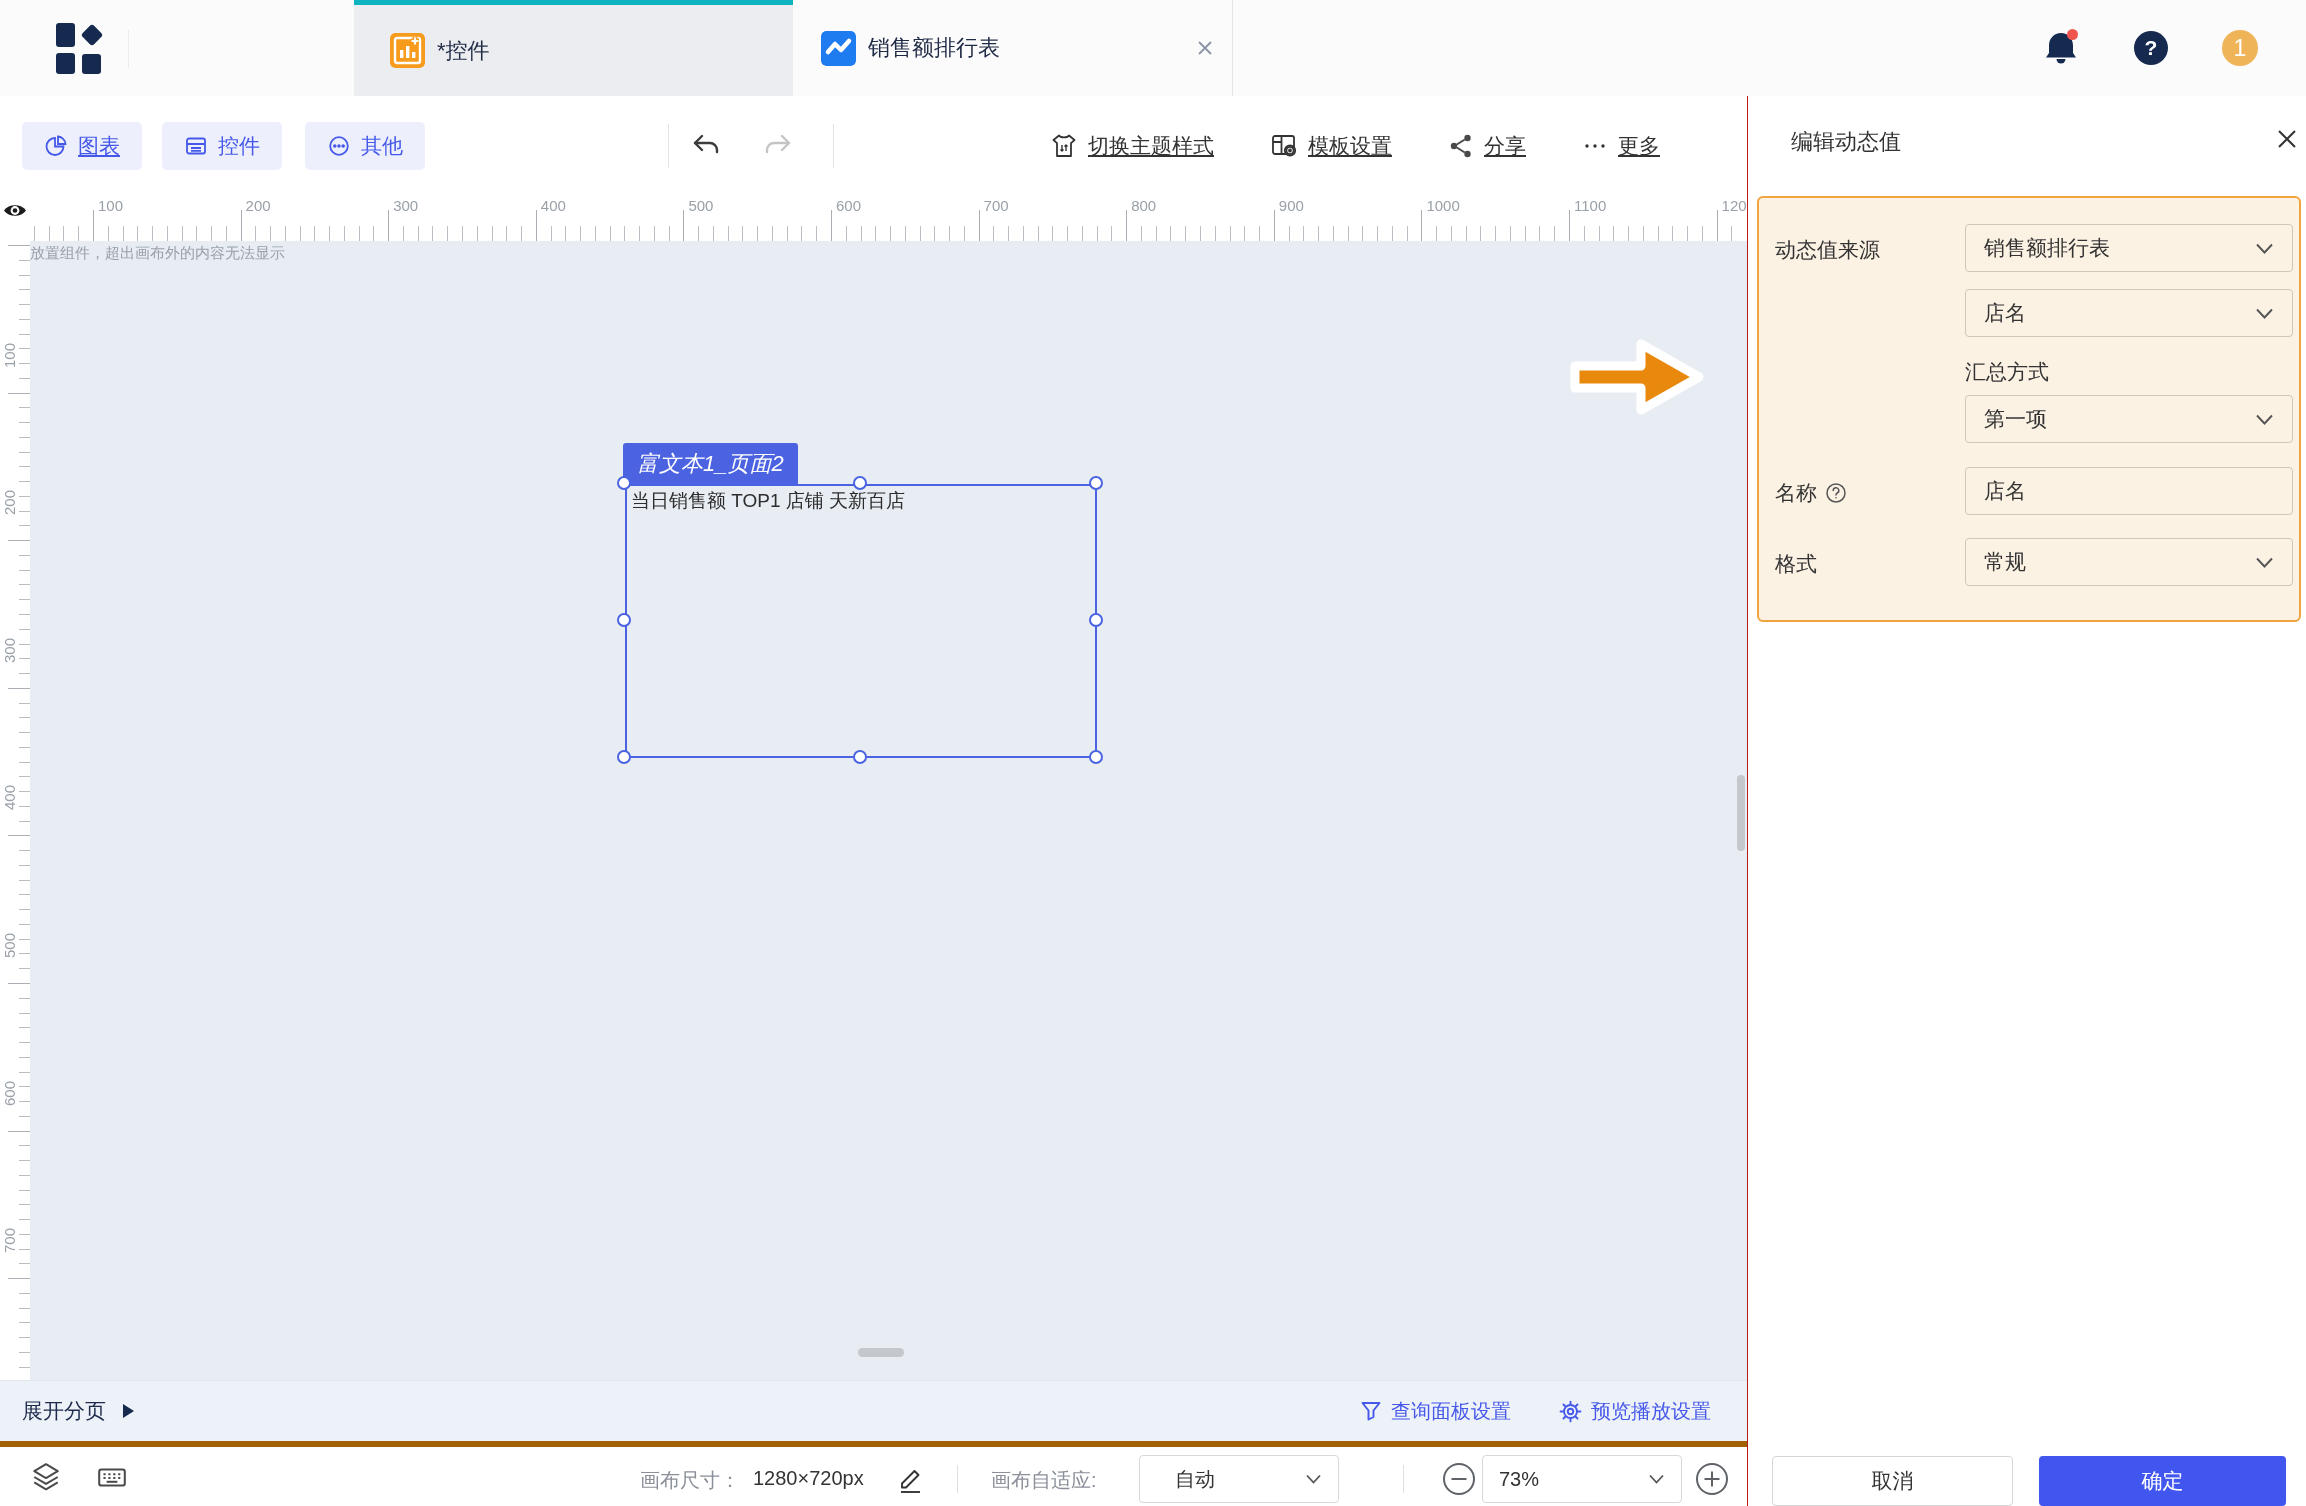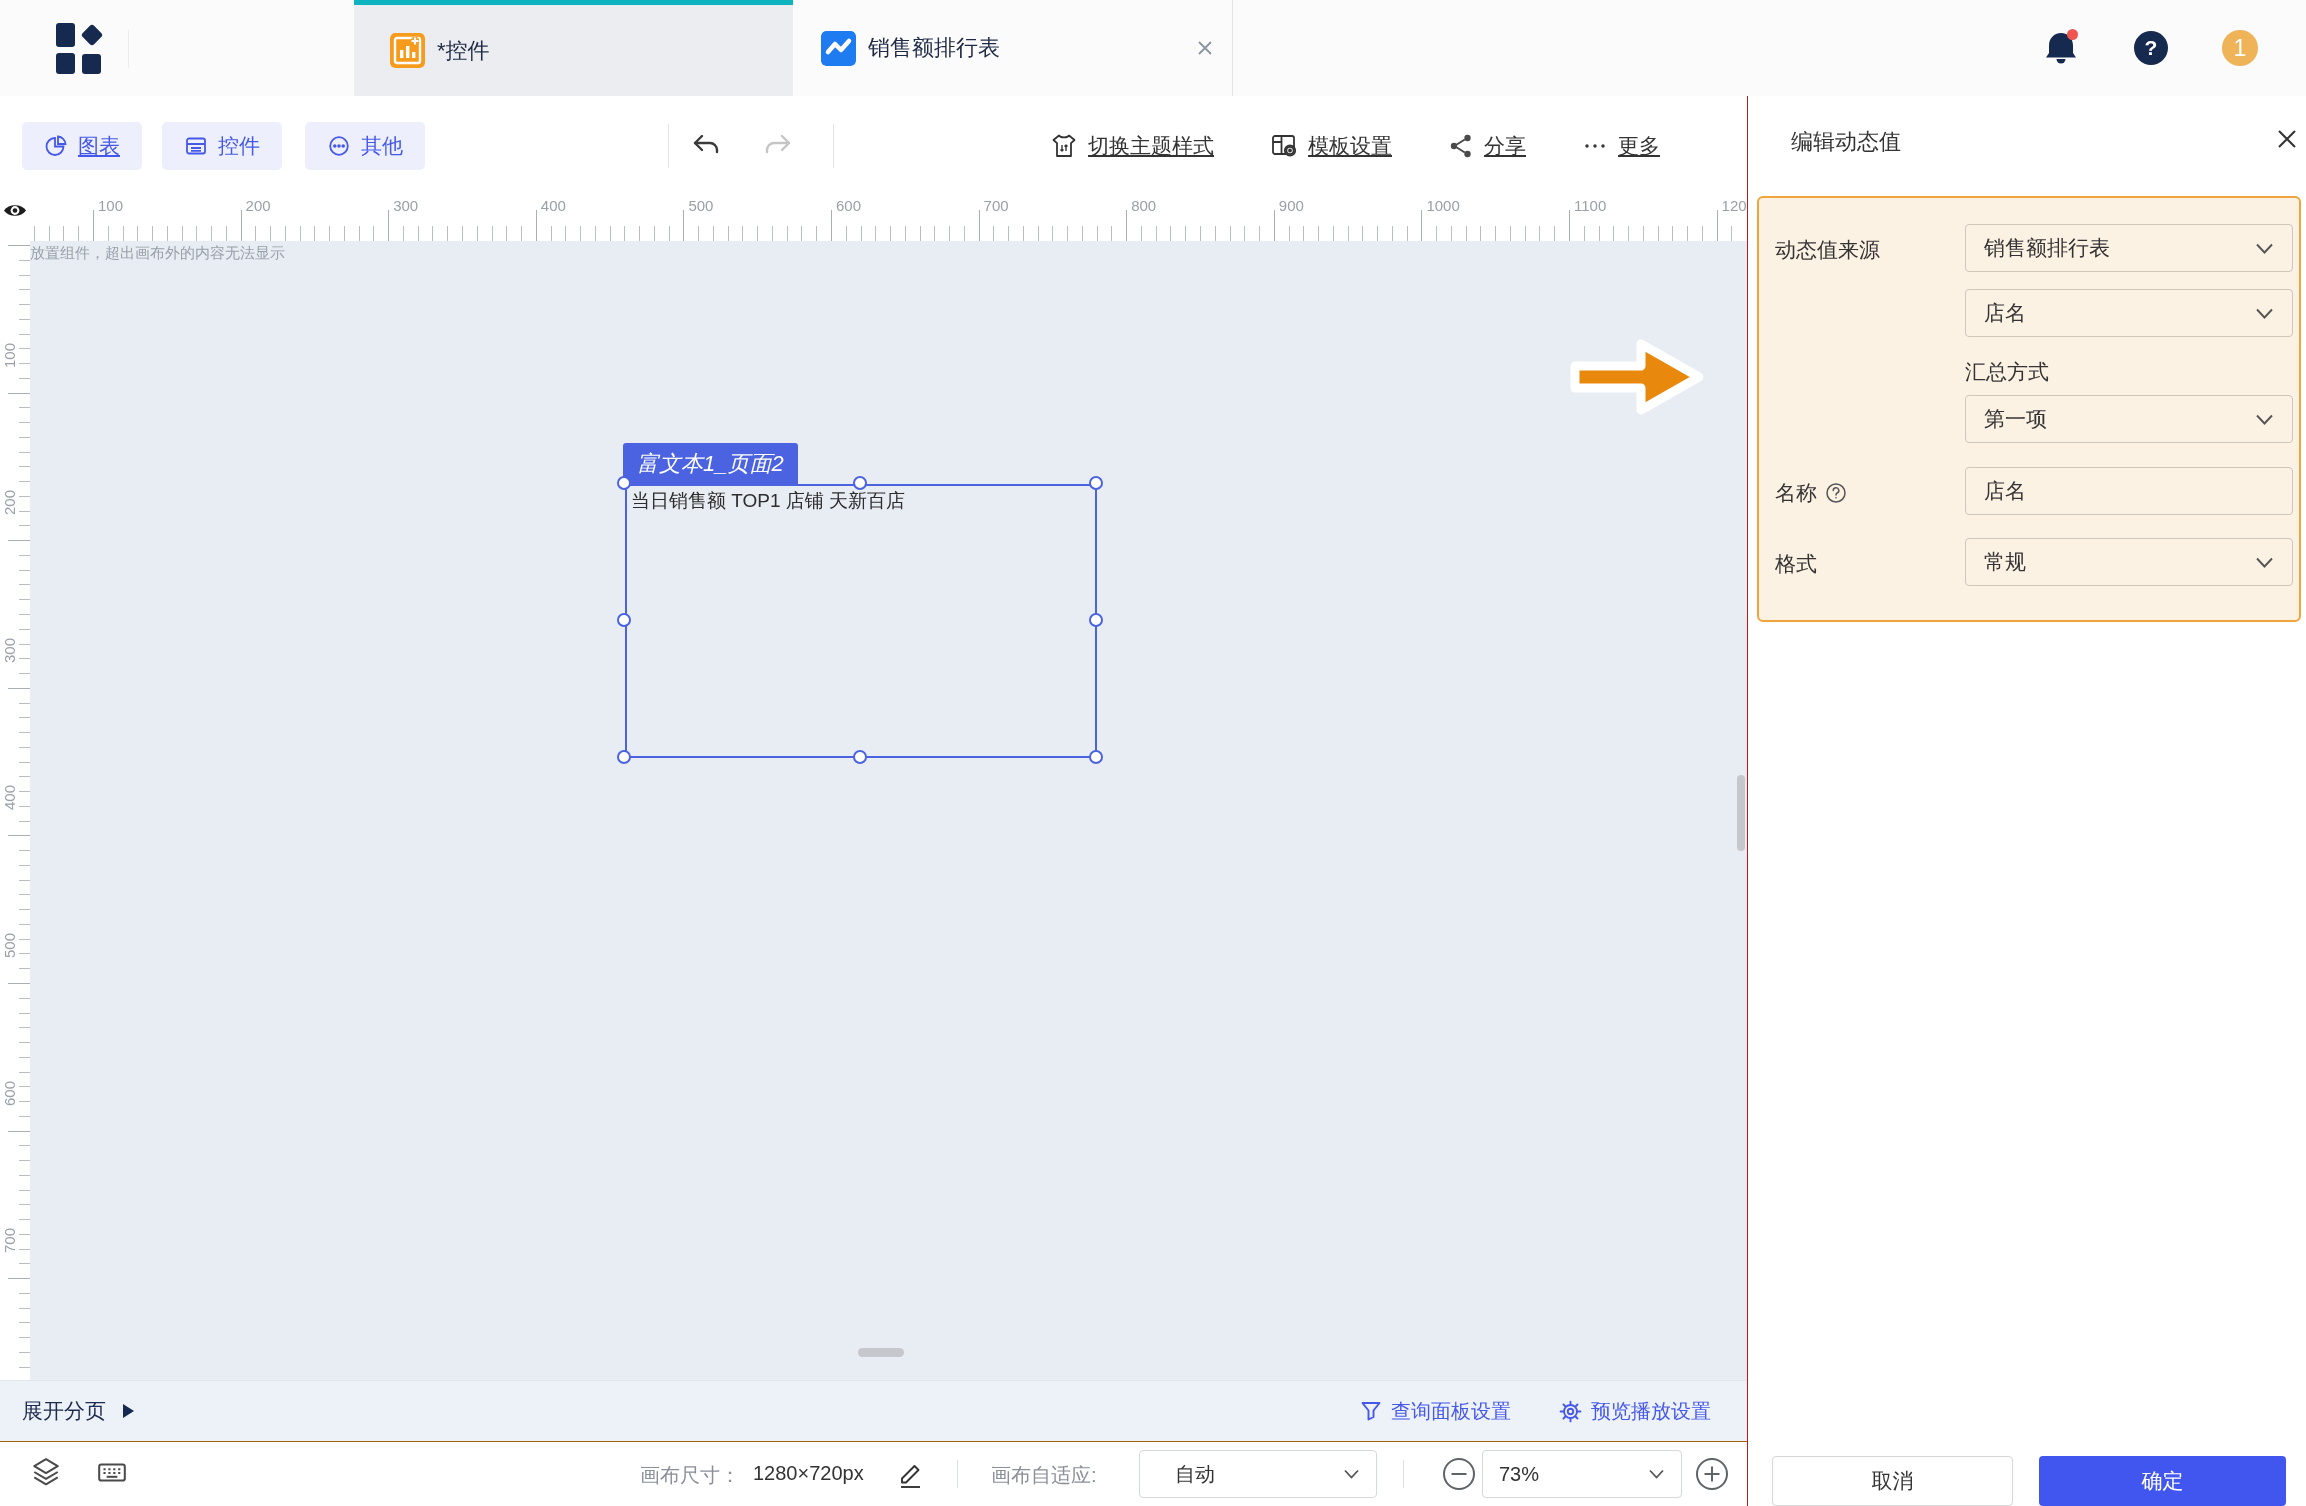--- a/index.html
+++ b/index.html
@@ -59,21 +59,21 @@
   .arrow-graphic{position:absolute;left:1533px;top:81px;}
   .hscroll-nub{position:absolute;left:828px;top:1107px;width:46px;height:9px;border-radius:5px;background:#c4c7cc;}
   .vscroll-nub{position:absolute;left:1707px;top:534px;width:8px;height:76px;border-radius:4px;background:#c4c7cc;}
 
   
   .pager-row{position:absolute;left:0;top:1380px;width:1747px;height:61px;background:#edf1f8;border-top:1px solid #e2e6ec;box-sizing:border-box;display:flex;align-items:center;}
   .expand-pages{display:flex;align-items:center;gap:16px;margin-left:22px;font-size:21px;color:#1d2b4d;cursor:pointer;}
   .pager-links{margin-left:auto;margin-right:36px;display:flex;align-items:center;gap:48px;}
   .pager-link{display:flex;align-items:center;gap:9px;color:var(--accent,#4558e9);font-size:20px;cursor:pointer;white-space:nowrap;}
 
-  .statusbar{position:absolute;left:0;top:1441px;width:1747px;height:65px;background:#fff;border-top:1px solid #a16207;box-sizing:border-box;}
+  .statusbar{position:absolute;left:0;top:1441px;width:1747px;height:65px;background:#fff;border-top:6px solid #a16207;box-sizing:border-box;}
   .sb-icon{position:absolute;top:14px;cursor:pointer;}
   .sb-label{position:absolute;top:20px;font-size:20px;color:#8a8f99;white-space:nowrap;}
   .sb-value{position:absolute;top:20px;font-size:20px;color:#333;white-space:nowrap;}
   .sb-sep{position:absolute;top:18px;width:1px;height:28px;background:#dddfe3;}
   .select-box{position:absolute;height:48px;box-sizing:border-box;background:#fff;border:1px solid #d5d8dd;border-radius:4px;display:flex;align-items:center;padding:0 16px;font-size:20px;color:#333;cursor:pointer;}
   .select-box .chev{margin-left:auto;}
   .zoom-circle{position:absolute;top:10px;width:44px;height:44px;cursor:pointer;}
 
   
   .panel{position:absolute;left:1747px;top:96px;width:559px;height:1410px;background:#fff;border-left:1px solid #b91c1c;box-sizing:border-box;}
@@ -535,21 +535,21 @@
     <span class="sb-label" style="left:640px;">画布尺寸：</span>
     <span class="sb-value" style="left:753px;">1280×720px</span>
     <div class="sb-icon" style="left:896px;top:16px;">
       <svg width="30" height="32" viewBox="0 0 30 32" fill="none" stroke="#333" stroke-width="1.9">
         <path d="M6 20.5 L18.5 8 L22.5 12 L10 24.5 H6 Z M18.5 8 L22.5 12" stroke-linejoin="round"></path>
         <path d="M5 29 H24"></path>
       </svg>
     </div>
     <div class="sb-sep" style="left:957px;"></div>
     <span class="sb-label" style="left:991px;">画布自适应:</span>
-    <div class="select-box" style="left:1139px;top:8px;width:238px;padding-left:35px;">
+    <div class="select-box" style="left:1139px;top:8px;width:200px;padding-left:35px;">
       <span>自动</span>
       <svg class="chev" width="17" height="12" viewBox="0 0 17 12" fill="none" stroke="#555" stroke-width="1.8">
           <path d="M2 2.5 L8.5 9.5 L15 2.5"></path>
         </svg>
     </div>
     <div class="sb-sep" style="left:1403px;"></div>
     <div class="zoom-circle" style="left:1437px;">
       <svg width="44" height="44" viewBox="0 0 44 44" fill="none" stroke="#5f6368" stroke-width="2">
           <circle cx="22" cy="22" r="15"></circle>
           <path d="M14.5 22 H29.5"></path>

